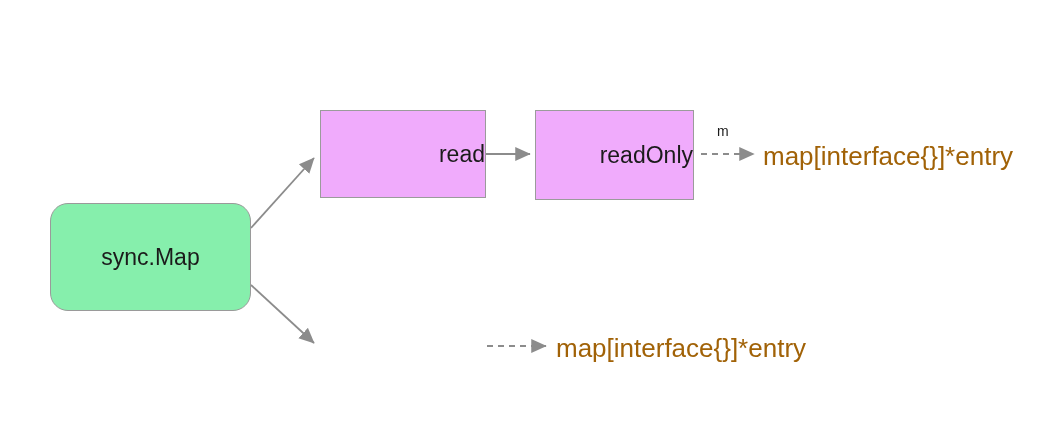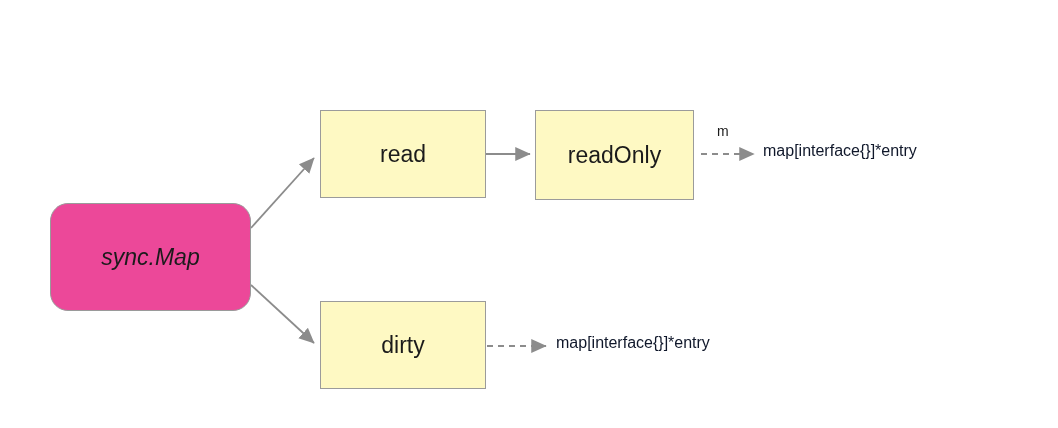--- a/index.html
+++ b/index.html
@@ -23,39 +23,39 @@
     height: 428px;
   }
   .node {
     position: absolute;
     display: flex;
     align-items: center;
     justify-content: center;
     box-sizing: border-box;
   }
   .node-root {
-    background: #ec4899;
+    background: #86efac;
     border: 1.6px solid #9a9a9a;
     border-radius: 18px;
-    font-style: italic;
   }
   .node-box {
-    background: #fef9c3;
+    background: #f0abfc;
     border: 1.4px solid #9b9b9b;
+    justify-content: flex-end;
   }
   .node-label {
     color: #1b1b1b;
     font-size: 23px;
     line-height: 1;
     white-space: nowrap;
   }
   .type-label {
     position: absolute;
-    color: #0f172a;
-    font-size: 16px;
+    color: #a16207;
+    font-size: 26px;
     line-height: 1;
     white-space: nowrap;
   }
   .edge-label {
     position: absolute;
     color: #1b1b1b;
     font-size: 14px;
     line-height: 1;
     white-space: nowrap;
   }
@@ -98,23 +98,20 @@
   </div>
 
   <div class="node node-box" style="left:320px; top:110px; width:166px; height:88px;">
     <span class="node-label">read</span>
   </div>
 
   <div class="node node-box" style="left:535px; top:110px; width:159px; height:90px;">
     <span class="node-label">readOnly</span>
   </div>
 
-  <div class="node node-box" style="left:320px; top:301px; width:166px; height:88px;">
-    <span class="node-label">dirty</span>
-  </div>
 
   <div class="edge-label" style="left:717px; top:124px;">m</div>
 
   <div class="type-label" style="left:763px; top:143px;">map[interface{}]*entry</div>
 
   <div class="type-label" style="left:556px; top:335px;">map[interface{}]*entry</div>
 
 </div>
 
 </body></html>

